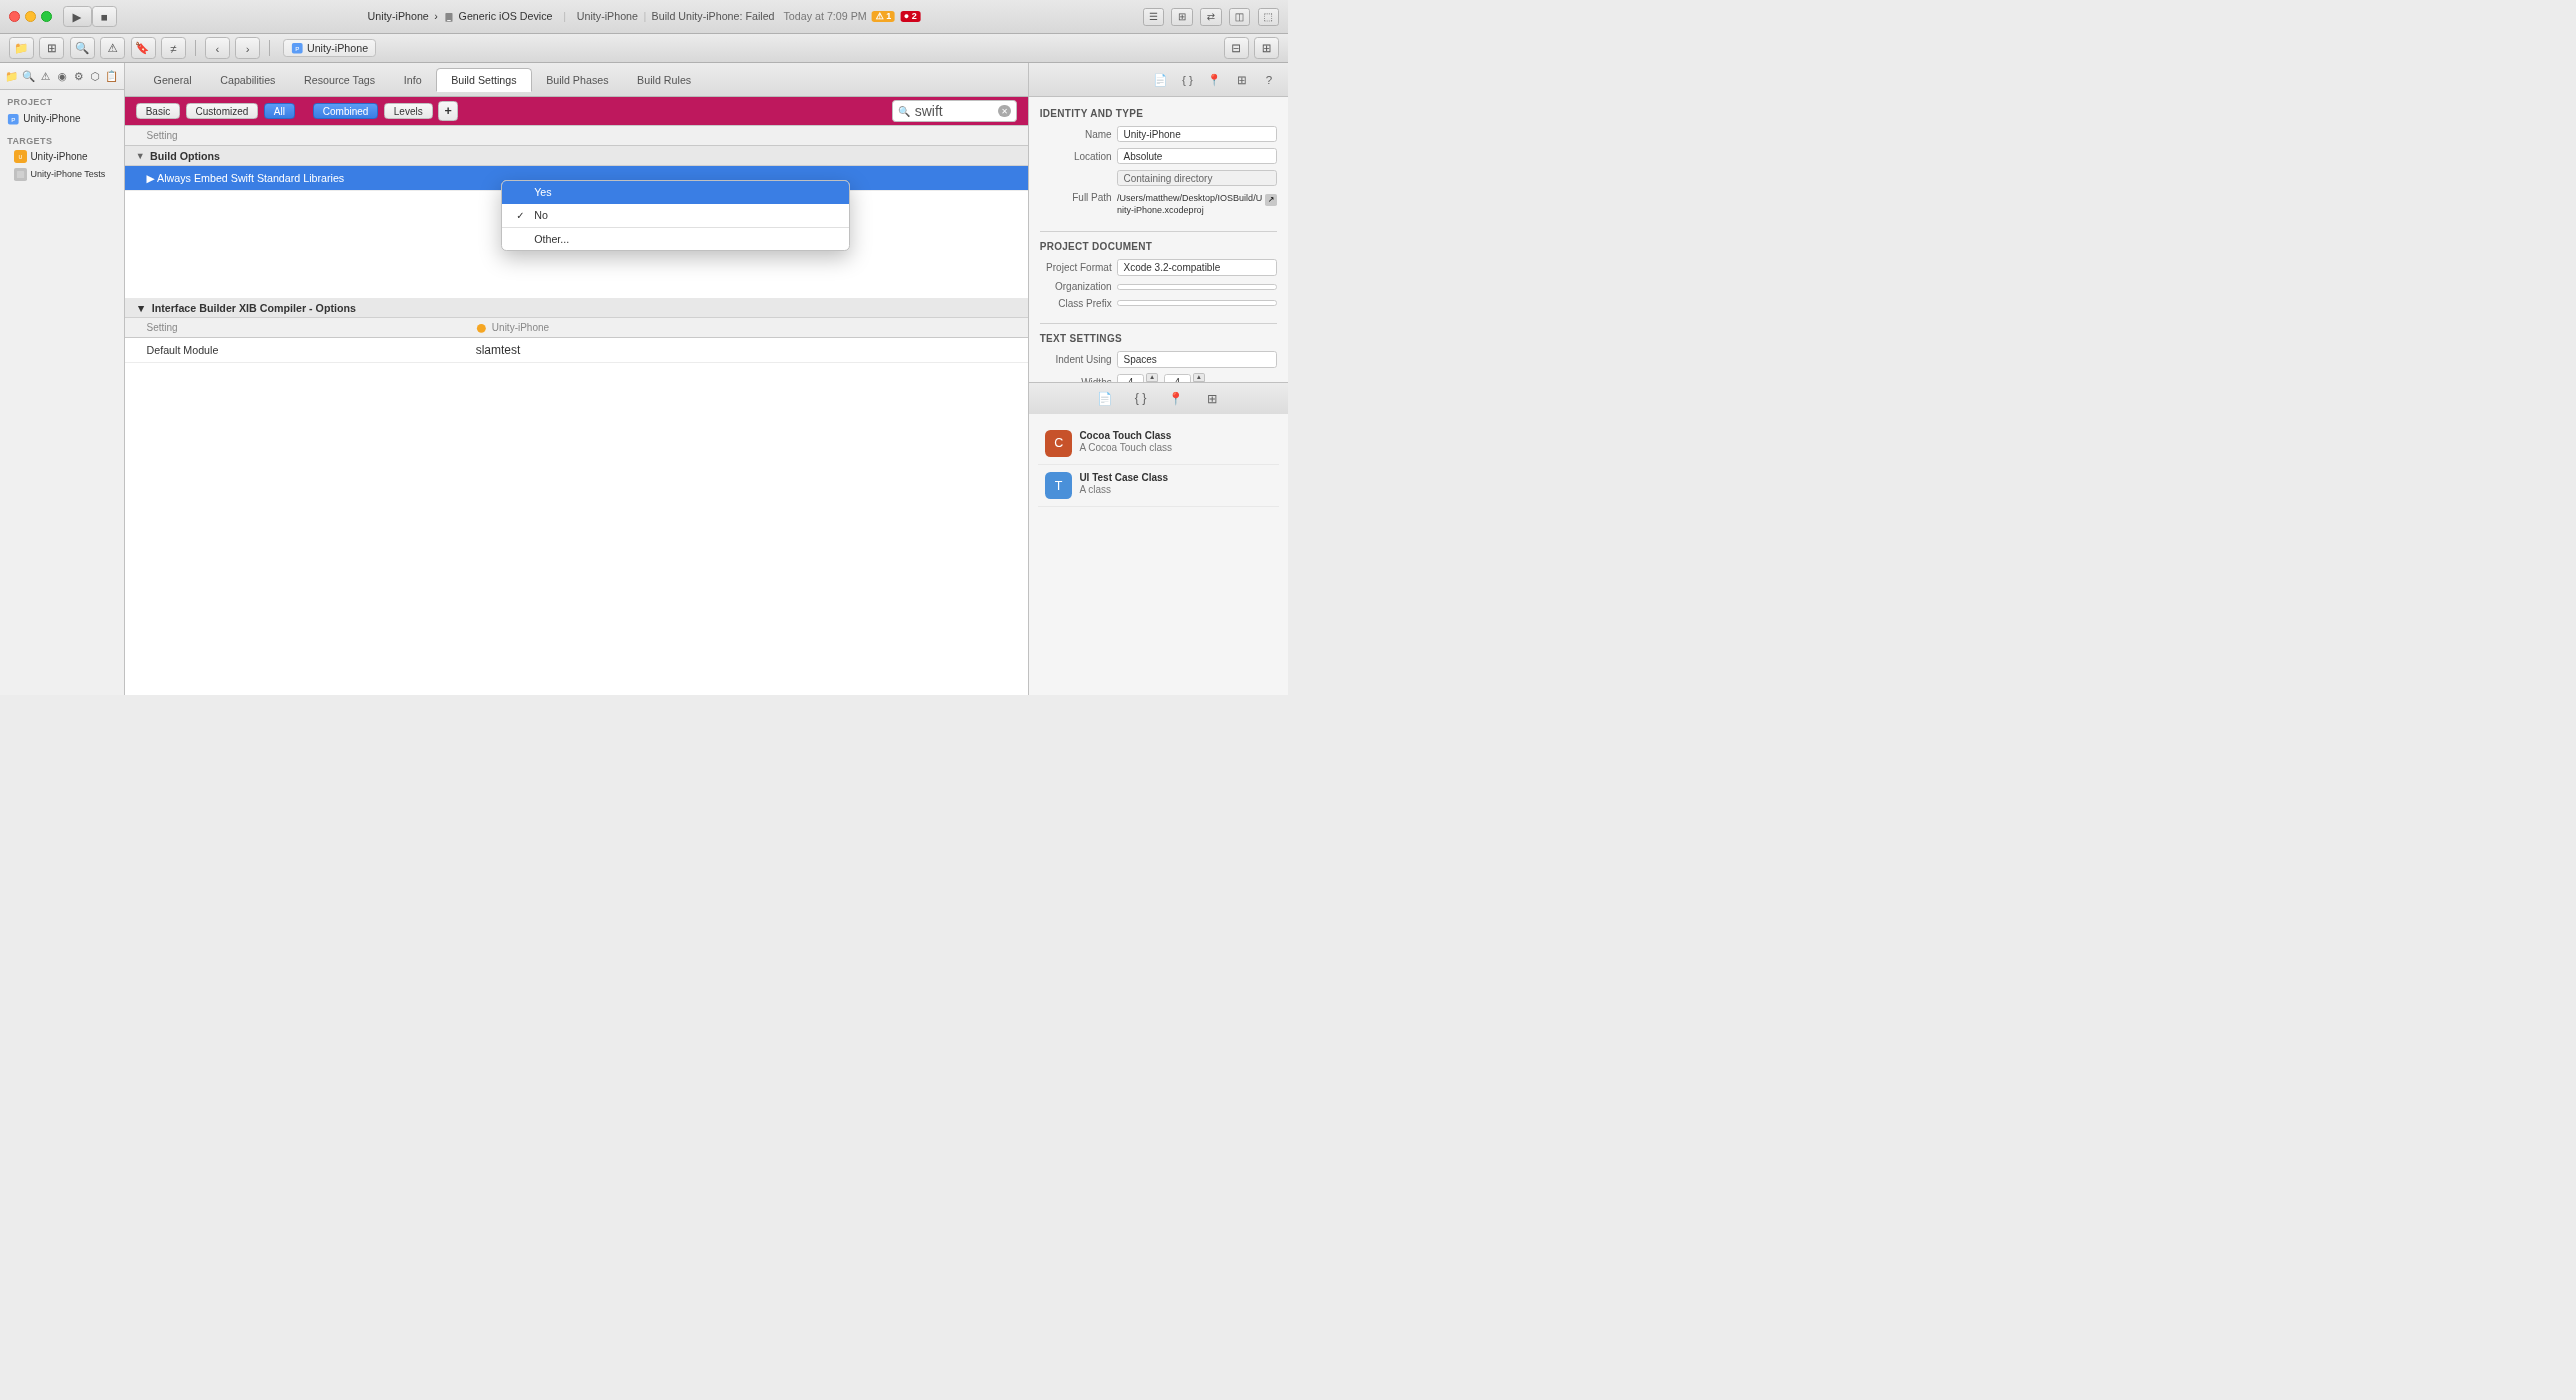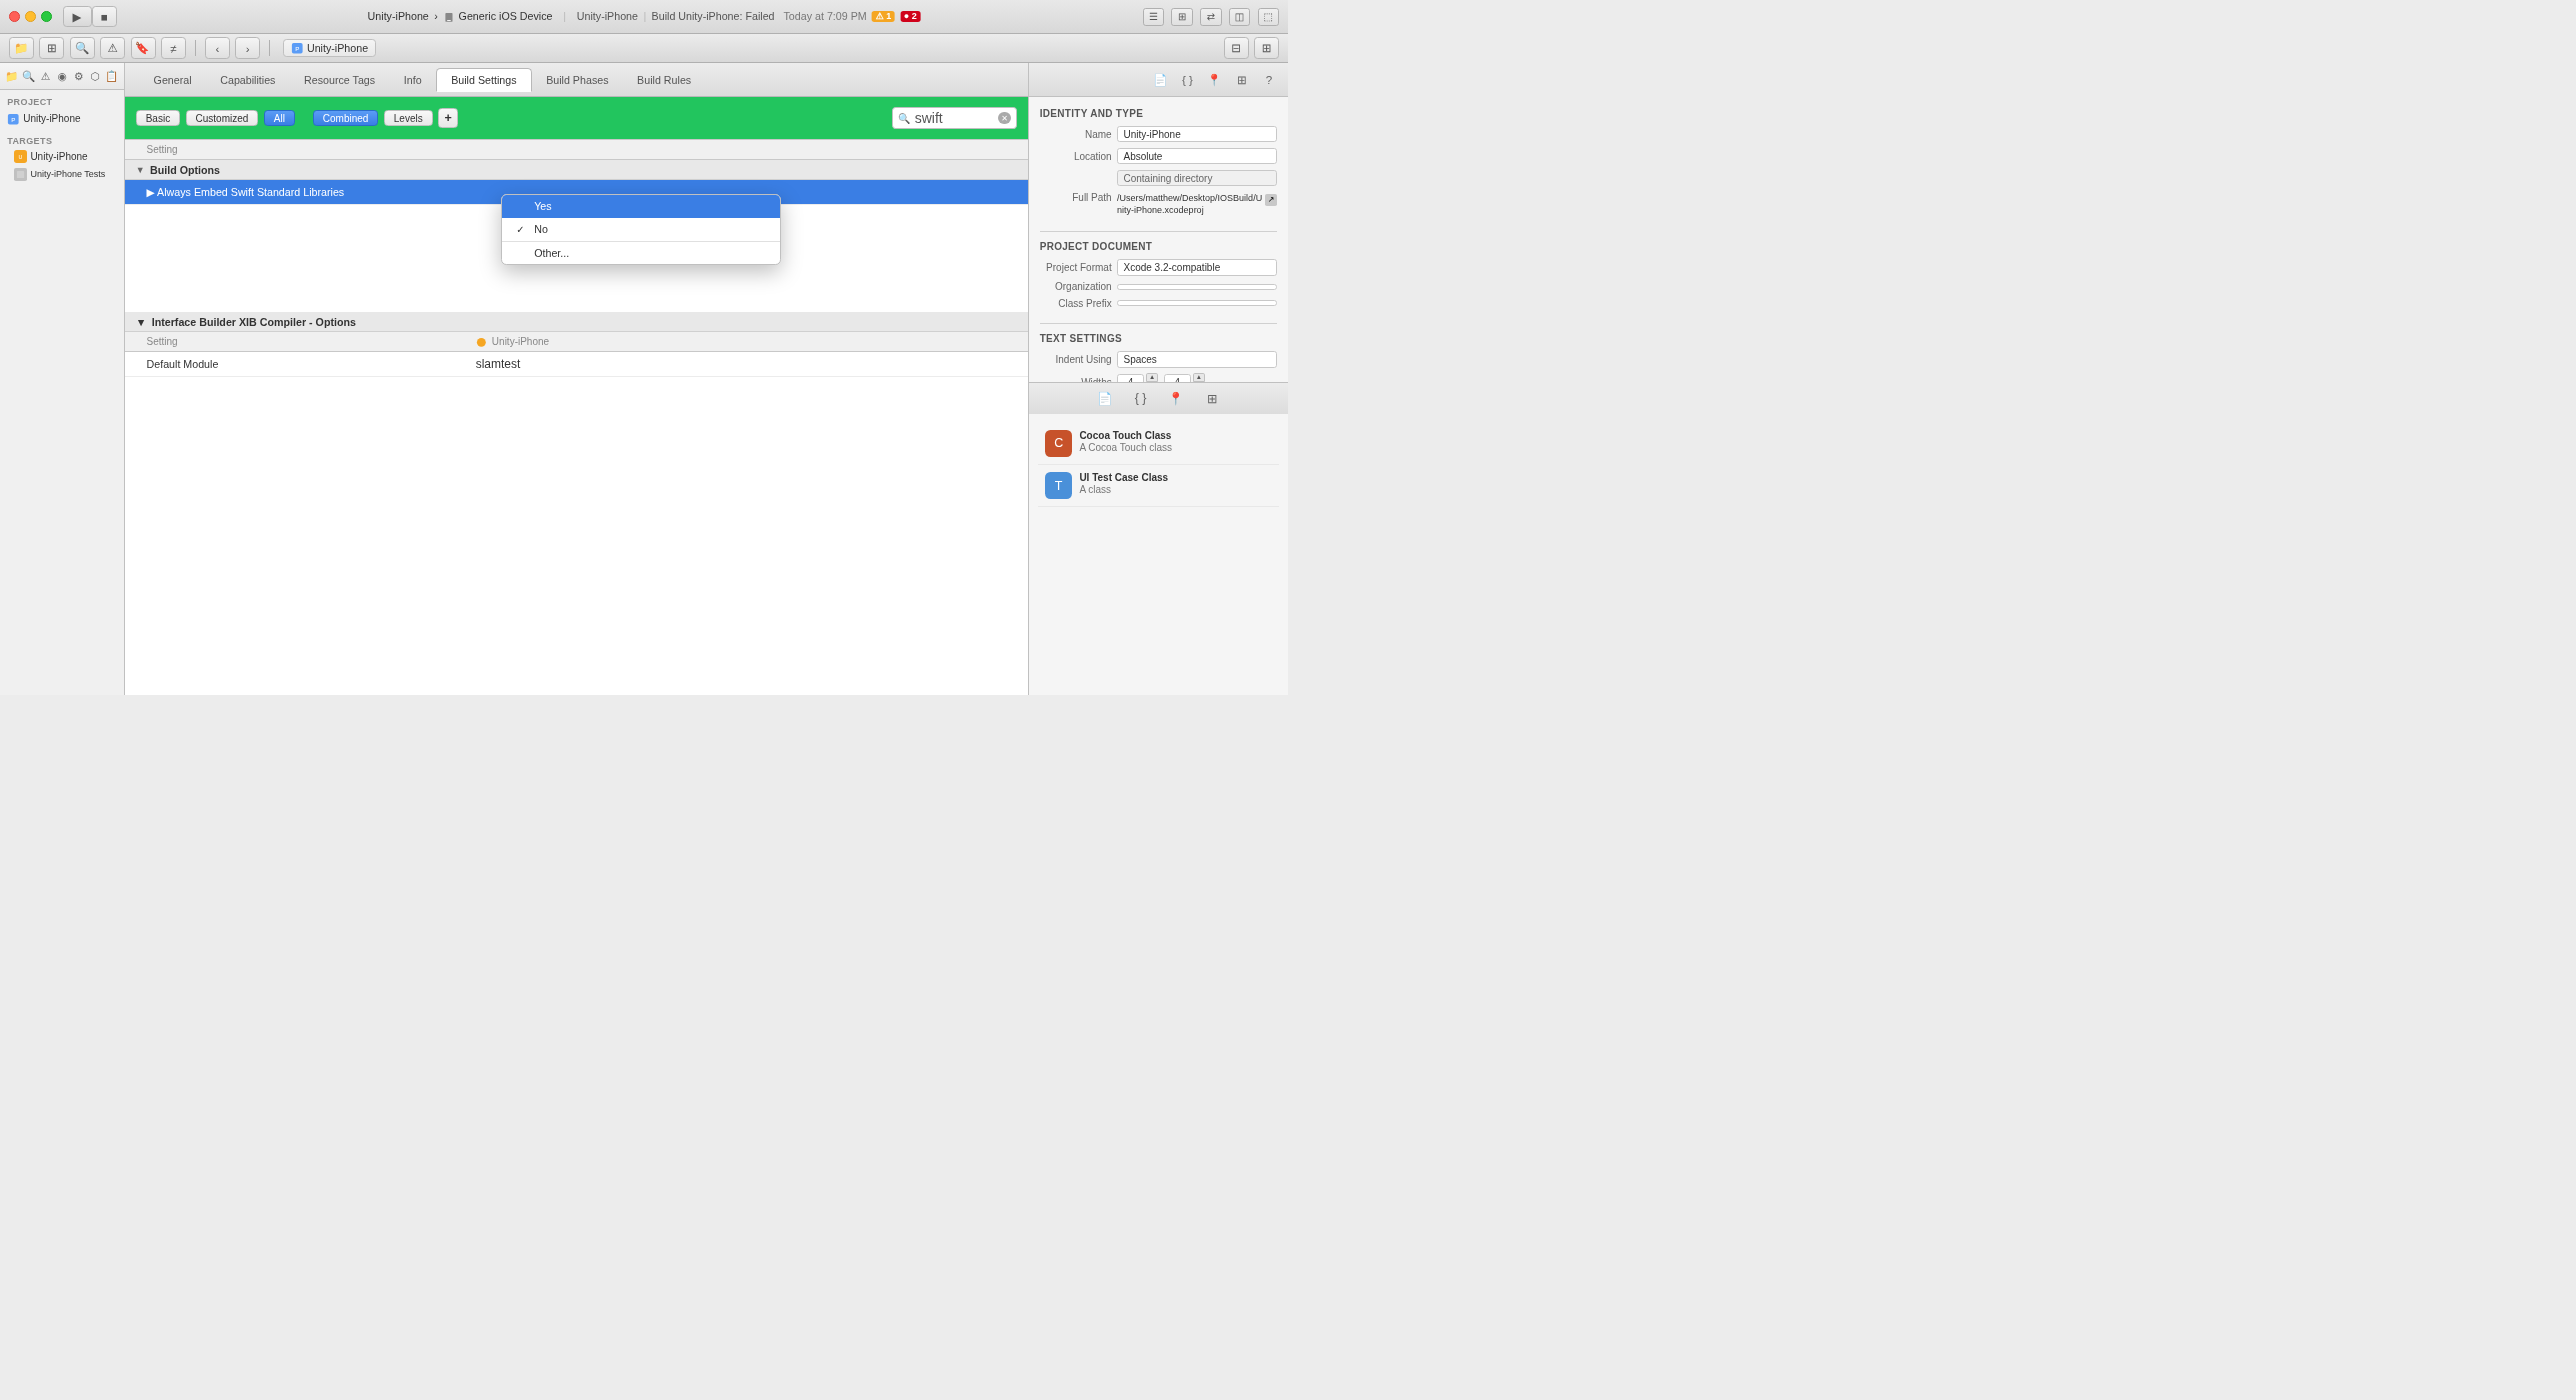--- a/index.html
+++ b/index.html
@@ -239,22 +239,22 @@
     .tab-item.active {
       background: #ffffff;
       color: #333;
       border: 0.9px solid #b8b8b8;
       border-bottom: 0.9px solid #ffffff;
       margin-bottom: -0.9px;
     }
 
     
     .filter-bar {
-      height: 43px;
-      background: #22c55e;
+      height: 29px;
+      background: #be185d;
       border-bottom: 0.9px solid #c8c8c8;
       display: flex;
       align-items: center;
       padding: 0 10.7px;
       gap: 5.4px;
     }
     .filter-btn {
       padding: 1.8px 9px;
       font-size: 10px;
       background: linear-gradient(to bottom, #f8f8f8, #e8e8e8);
@@ -360,21 +360,21 @@
       font-weight: 500;
     }
     .col-header:first-child { width: 340px; }
     .col-header:last-child { flex: 1; text-align: center; }
 
     
     .dropdown-overlay {
       position: absolute;
       top: 54px;
       left: 376px;
-      width: 280px;
+      width: 349px;
       background: white;
       border: 0.9px solid #c0c0c0;
       border-radius: 5.4px;
       box-shadow: 0 7.2px 21.5px rgba(0,0,0,0.25);
       z-index: 100;
       overflow: hidden;
     }
     .dropdown-item {
       padding: 5.4px 14.3px;
       font-size: 10.7px;

